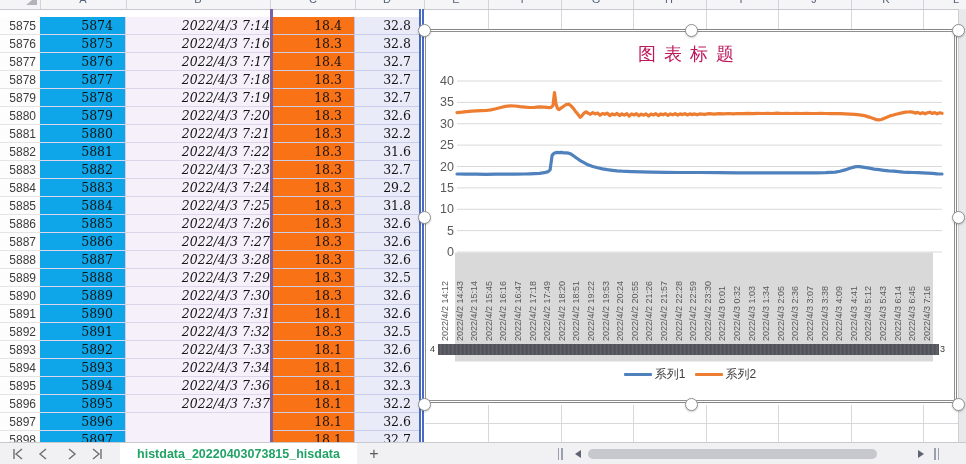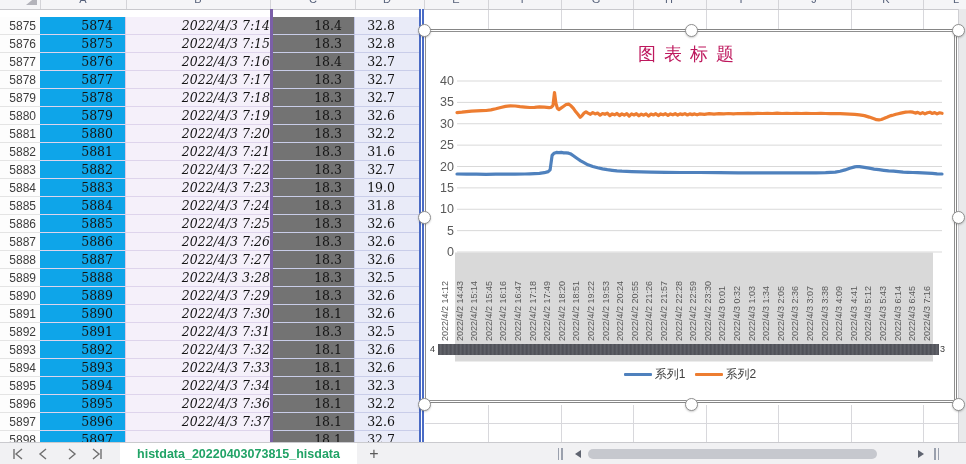--- a/index.html
+++ b/index.html
@@ -10,32 +10,32 @@
              border-bottom:1px solid #c9c9cd;overflow:hidden;z-index:2;}
   .colletter{position:absolute;top:-7px;font-size:11px;color:#56617a;transform:translateX(-50%);}
   .colsep{position:absolute;top:0;width:1px;height:9px;background:#d4d4d8;}
   #selectall{position:absolute;left:26px;top:-4px;width:0;height:0;
              border-left:11px solid transparent;border-bottom:9px solid #b3b3ba;}
   
   .gridcol{position:absolute;top:9px;height:433px;z-index:1;margin-top:8px;}
   #rowhead{left:0;width:40px;background:#fdfdfd;border-right:1px solid #c9c9c9;}
   #colA{left:40px;width:86px;background:#0ea5e9;}
   #colB{left:126px;width:144px;background:#f5f0fa;}
-  #colC{left:272px;width:83px;background:#737373;}
+  #colC{left:272px;width:83px;background:#f97316;}
   #colD{left:355px;width:64px;background:#e9ebf8;}
   .cell{box-sizing:border-box;height:18.029px;line-height:18px;text-align:right;
         font-family:"DejaVu Serif",serif;font-size:12.5px;color:#141414;white-space:nowrap;overflow:hidden;}
   #rowhead .cell{font-family:"Liberation Sans",sans-serif;font-size:12px;color:#3c3c3c;
                  padding-right:4px;border-bottom:1px solid #e4e4e4;}
   #colA .cell,#colB .cell{border-bottom:1px solid #ded4ec;}
   #colC .cell,#colD .cell{border-bottom:1px solid #c9cde9;}
   #colA .cell{padding-right:12px;border-right:1px solid #d8cbe8;}
   #colB .cell{font-style:italic;}
   #colC .cell{padding-right:12px;border-right:1px solid #c0c5e4;}
-  #colD .cell{padding-right:24px;}
+  #colD .cell{padding-right:8px;}
   #purpdiv{position:absolute;left:270px;top:9px;width:2.5px;height:433px;background:#7b5fa8;z-index:3;}
   #bluediv{position:absolute;left:419px;top:9px;width:5px;height:433px;z-index:6;
            background:linear-gradient(90deg,#4a6bc5 0 1.7px,#fff 1.7px 3.3px,#4a6bc5 3.3px 5px);}
   
   .vline{position:absolute;width:1px;background:#d8d8dc;z-index:1;}
   .hline{position:absolute;height:1px;background:#d8d8dc;z-index:1;}
   #vscroll{position:absolute;left:958px;top:9px;width:8px;height:433px;background:#e9e9eb;
            border-left:1px solid #cfcfd3;z-index:2;}
   
   #chart{position:absolute;left:423px;top:29px;width:534px;height:374px;background:#fff;
@@ -146,21 +146,20 @@
       <div class="cell">5891</div>
       <div class="cell">5892</div>
       <div class="cell">5893</div>
       <div class="cell">5894</div>
       <div class="cell">5895</div>
       <div class="cell">5896</div>
       <div class="cell">5897</div>
     </div>
   <div id="colB" class="gridcol">
       <div class="cell">2022/4/3 7:14</div>
-      <div class="cell">2022/4/3 7:15</div>
       <div class="cell">2022/4/3 7:16</div>
       <div class="cell">2022/4/3 7:17</div>
       <div class="cell">2022/4/3 7:18</div>
       <div class="cell">2022/4/3 7:19</div>
       <div class="cell">2022/4/3 7:20</div>
       <div class="cell">2022/4/3 7:21</div>
       <div class="cell">2022/4/3 7:22</div>
       <div class="cell">2022/4/3 7:23</div>
       <div class="cell">2022/4/3 7:24</div>
       <div class="cell">2022/4/3 7:25</div>
@@ -205,21 +204,21 @@
   <div id="colD" class="gridcol">
       <div class="cell">32.8</div>
       <div class="cell">32.8</div>
       <div class="cell">32.7</div>
       <div class="cell">32.7</div>
       <div class="cell">32.7</div>
       <div class="cell">32.6</div>
       <div class="cell">32.2</div>
       <div class="cell">31.6</div>
       <div class="cell">32.7</div>
-      <div class="cell">19.0</div>
+      <div class="cell">29.2</div>
       <div class="cell">31.8</div>
       <div class="cell">32.6</div>
       <div class="cell">32.6</div>
       <div class="cell">32.6</div>
       <div class="cell">32.5</div>
       <div class="cell">32.6</div>
       <div class="cell">32.6</div>
       <div class="cell">32.5</div>
       <div class="cell">32.6</div>
       <div class="cell">32.6</div>

